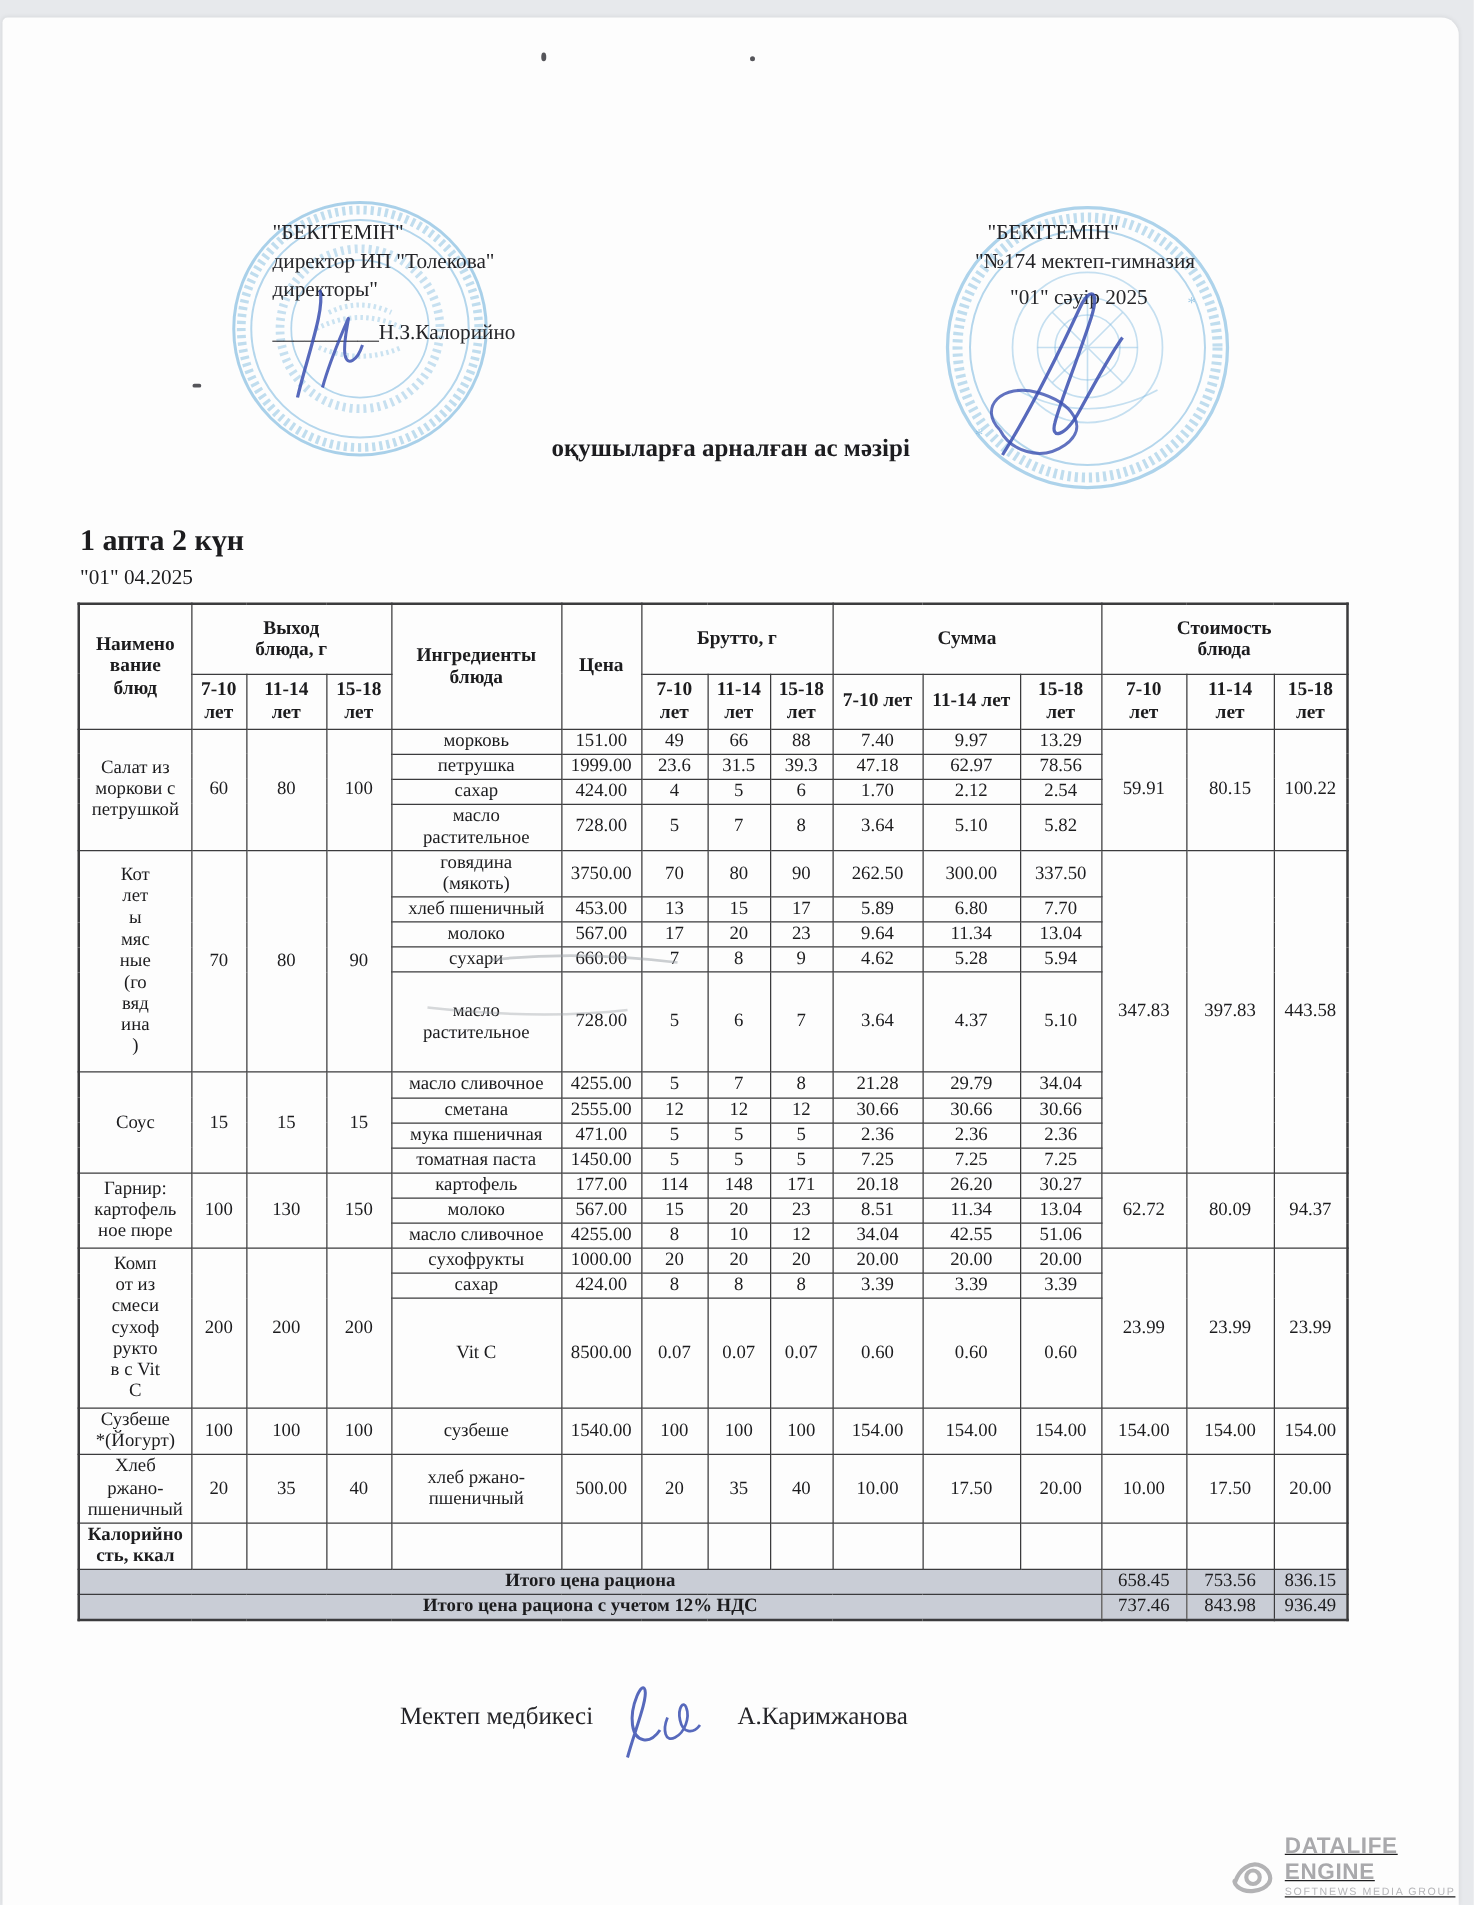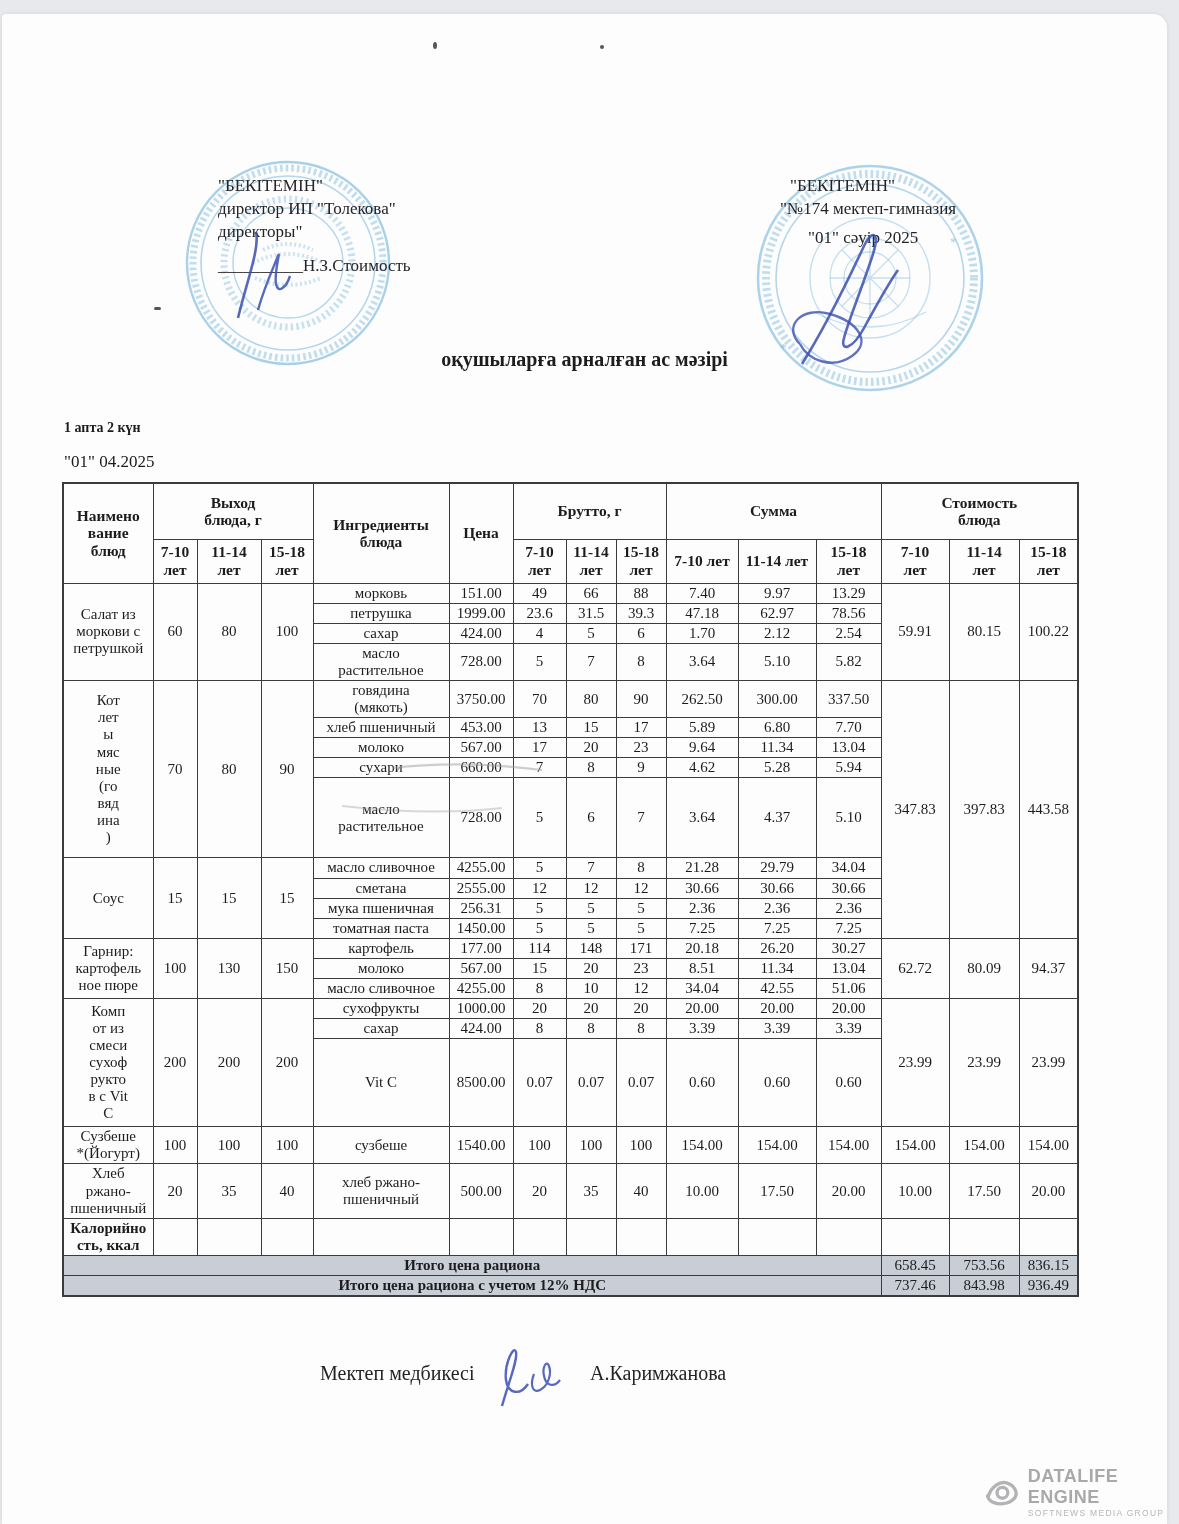--- a/index.html
+++ b/index.html
@@ -11,21 +11,21 @@
 
   
   .approval { font-size:17px; line-height:23px; color:#242428; }
   .approval .signer { margin-top:11px; }
   .approval .date { margin-top:6px; padding-left:28px; }
 
   
   svg.stamp { opacity:.85; }
 
   .doc-title { width:100%; text-align:center; font-weight:bold; font-size:20px; line-height:27px; color:#1d1d20; }
-  .week { font-weight:bold; font-size:14px; }
+  .week { font-weight:bold; font-size:24px; }
   .docdate { font-size:17px; }
 
   
   table.menu { border-collapse:collapse; table-layout:fixed; width:1015px; border:2px solid #3b3b3d; background:#fdfdfd; }
   table.menu td, table.menu th { border:1px solid #3b3b3d; padding:1px 3px; vertical-align:middle;
         text-align:center; white-space:pre-line; font-size:15px; line-height:1.14; font-family:"Liberation Serif", serif;
         overflow:hidden; }
   table.menu th { font-weight:bold; font-size:15.5px; }
   tr.hh1 { height:56px; } tr.hh2 { height:44px; }
   tr.rh96 { height:80px; } tr.rh104 { height:88px; }
@@ -34,21 +34,21 @@
   td.name { text-align:left; vertical-align:top; font-size:16px; }
   td.ing { text-align:left; font-size:15.5px; }
   td.sm { font-size:14.5px; }
   td.bold { font-weight:bold; }
   td.total { font-weight:bold; padding-left:54px; font-size:16px; text-align:left; }
   tr.tint td { background:#c9cdd6; }
 
   
   .footer-label { font-size:20px; color:#242428; }
   
-  .wm { display:flex; align-items:center; gap:8px; }
+  .wm { display:flex; align-items:flex-end; gap:8px;text-decoration:underline; }
   .wm-text1 { font-family:"Liberation Sans", sans-serif; font-weight:bold; font-size:18px; letter-spacing:.5px; color:#a9a9ac; }
   .wm-text2 { font-family:"Liberation Sans", sans-serif; font-size:8.5px; letter-spacing:1.3px; color:#b6b6b9; }
   .artifact { background:#55555a; border-radius:50%; }
 </style>
 </head>
 <body>
 
 <div class="page">
 
   <div class="abs artifact" style="left:431px;top:28px;width:4px;height:7px;"></div>
@@ -76,21 +76,21 @@
       <path d="M60,150 q56,30 112,0"></path>
     </g>
     <text x="26" y="190" fill="rgba(96,170,216,.7)" font-size="13">*</text>
     <text x="196" y="84" fill="rgba(96,170,216,.7)" font-size="13">*</text>
   </svg>
 
   <div class="abs approval" style="left:216px;top:160px;width:300px;">
     <div>"БЕКІТЕМІН"</div>
     <div>директор ИП "Толекова"</div>
     <div>директоры"</div>
-    <div class="signer">__________Н.З.Стоимость</div>
+    <div class="signer">__________Н.З.Калорийно</div>
   </div>
 
   <div class="abs approval" style="left:778px;top:160px;width:320px;">
     <div style="padding-left:10px;">"БЕКІТЕМІН"</div>
     <div>"№174 мектеп-гимназия</div>
     <div class="date">"01" сәуір  2025</div>
   </div>
 
   <svg class="abs" style="left:222px;top:200px;" width="90" height="110" viewBox="0 0 90 110">
     <path d="M14,104 C22,70 36,34 32,18" fill="none" stroke="#3a4fb0" stroke-width="2.6" opacity=".85"></path>
@@ -301,21 +301,21 @@
           <td>2555.00</td>
           <td>12</td>
           <td>12</td>
           <td>12</td>
           <td>30.66</td>
           <td>30.66</td>
           <td>30.66</td>
         </tr>
         <tr>
           <td class="ing">мука пшеничная</td>
-          <td>256.31</td>
+          <td>471.00</td>
           <td>5</td>
           <td>5</td>
           <td>5</td>
           <td>2.36</td>
           <td>2.36</td>
           <td>2.36</td>
         </tr>
         <tr>
           <td class="ing">томатная паста</td>
           <td>1450.00</td>

